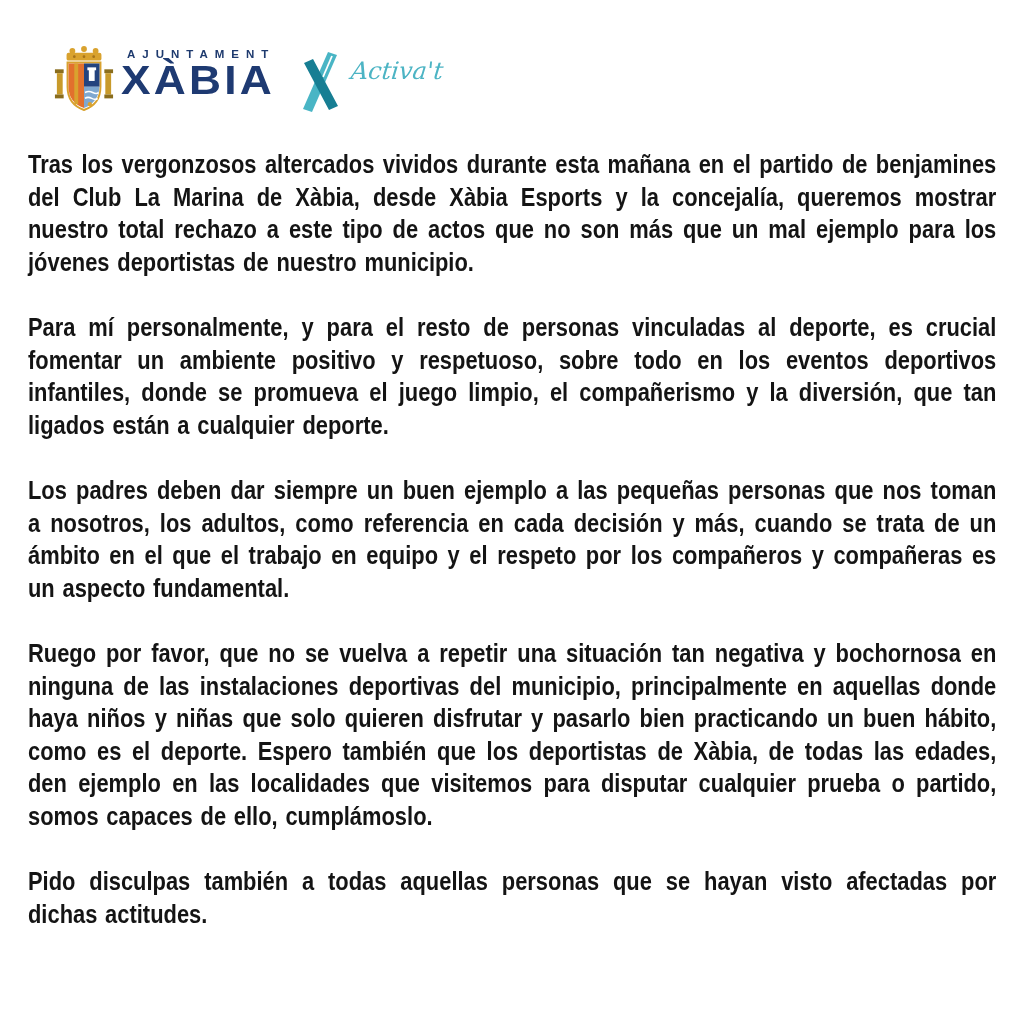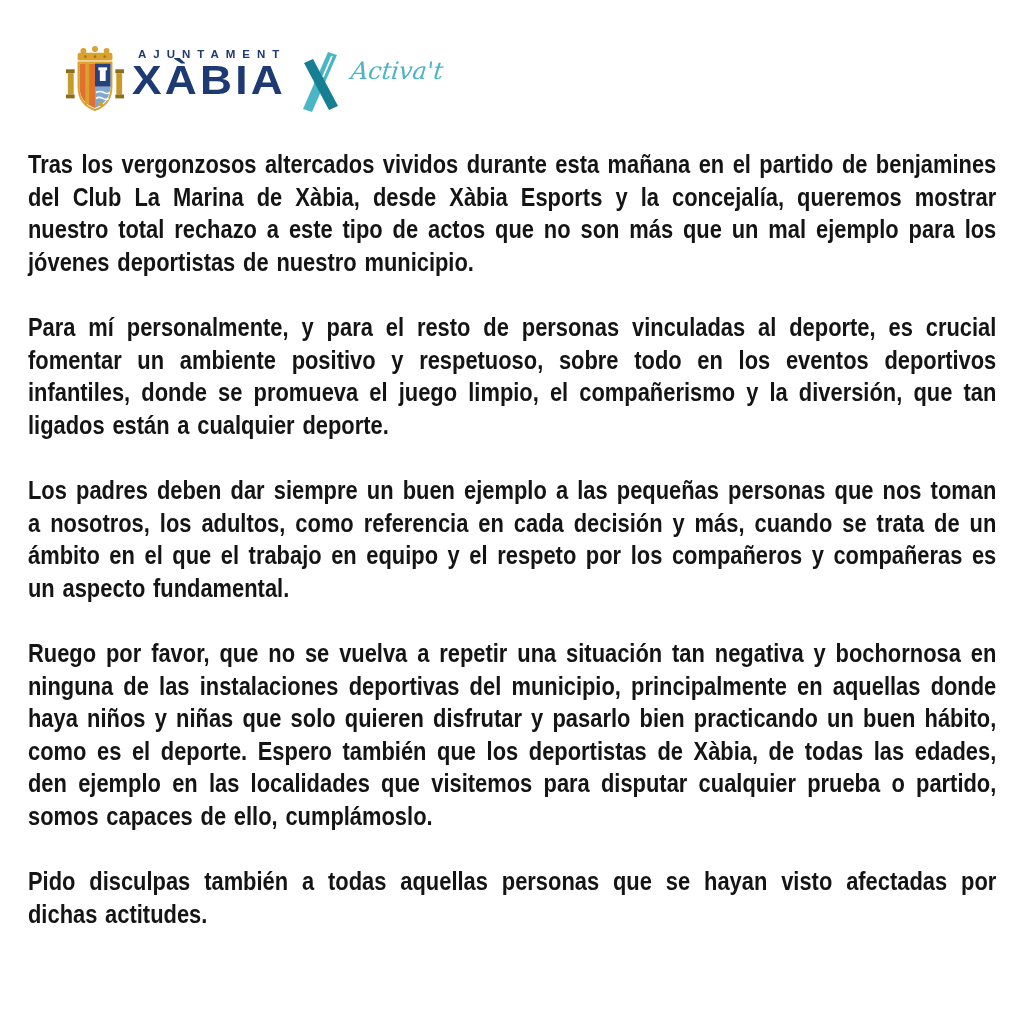--- a/index.html
+++ b/index.html
@@ -12,21 +12,21 @@
     position: relative;
     width: 1024px;
     height: 1024px;
     background: #ffffff;
     overflow: hidden;
   }
 
   
   .logo-aj {
     position: absolute;
-    left: 64px;
+    left: 53px;
     top: 44px;
     display: flex;
     align-items: flex-start;
     gap: 6px;
   }
   .aj-crest { display: block; }
   .aj-text {
     display: flex;
     flex-direction: column;
     padding-top: 4px;

